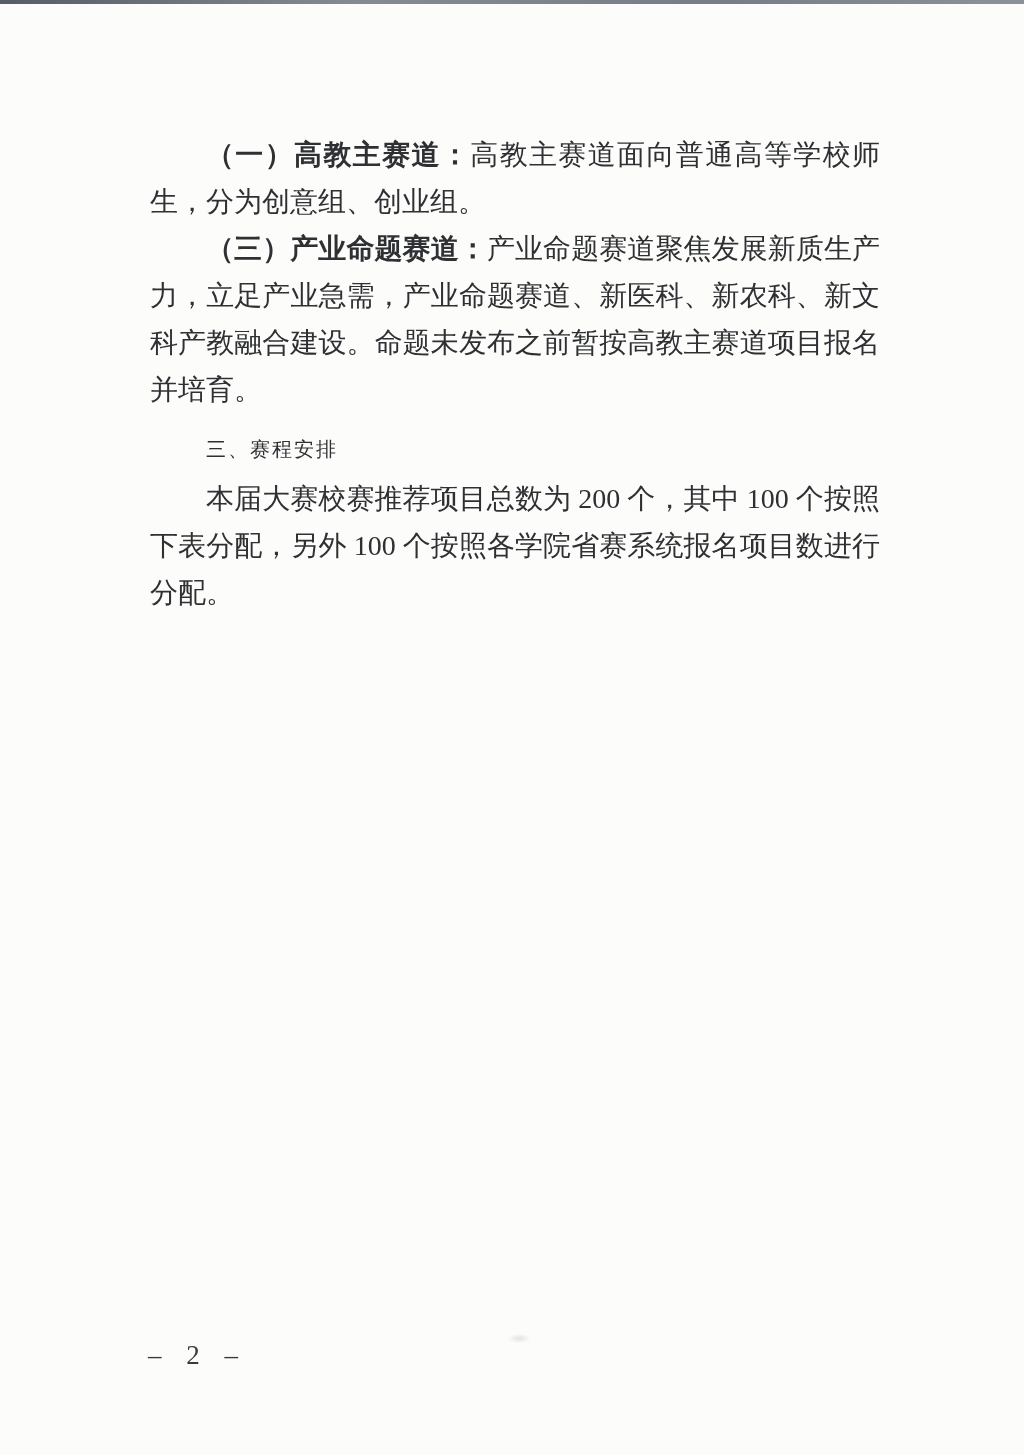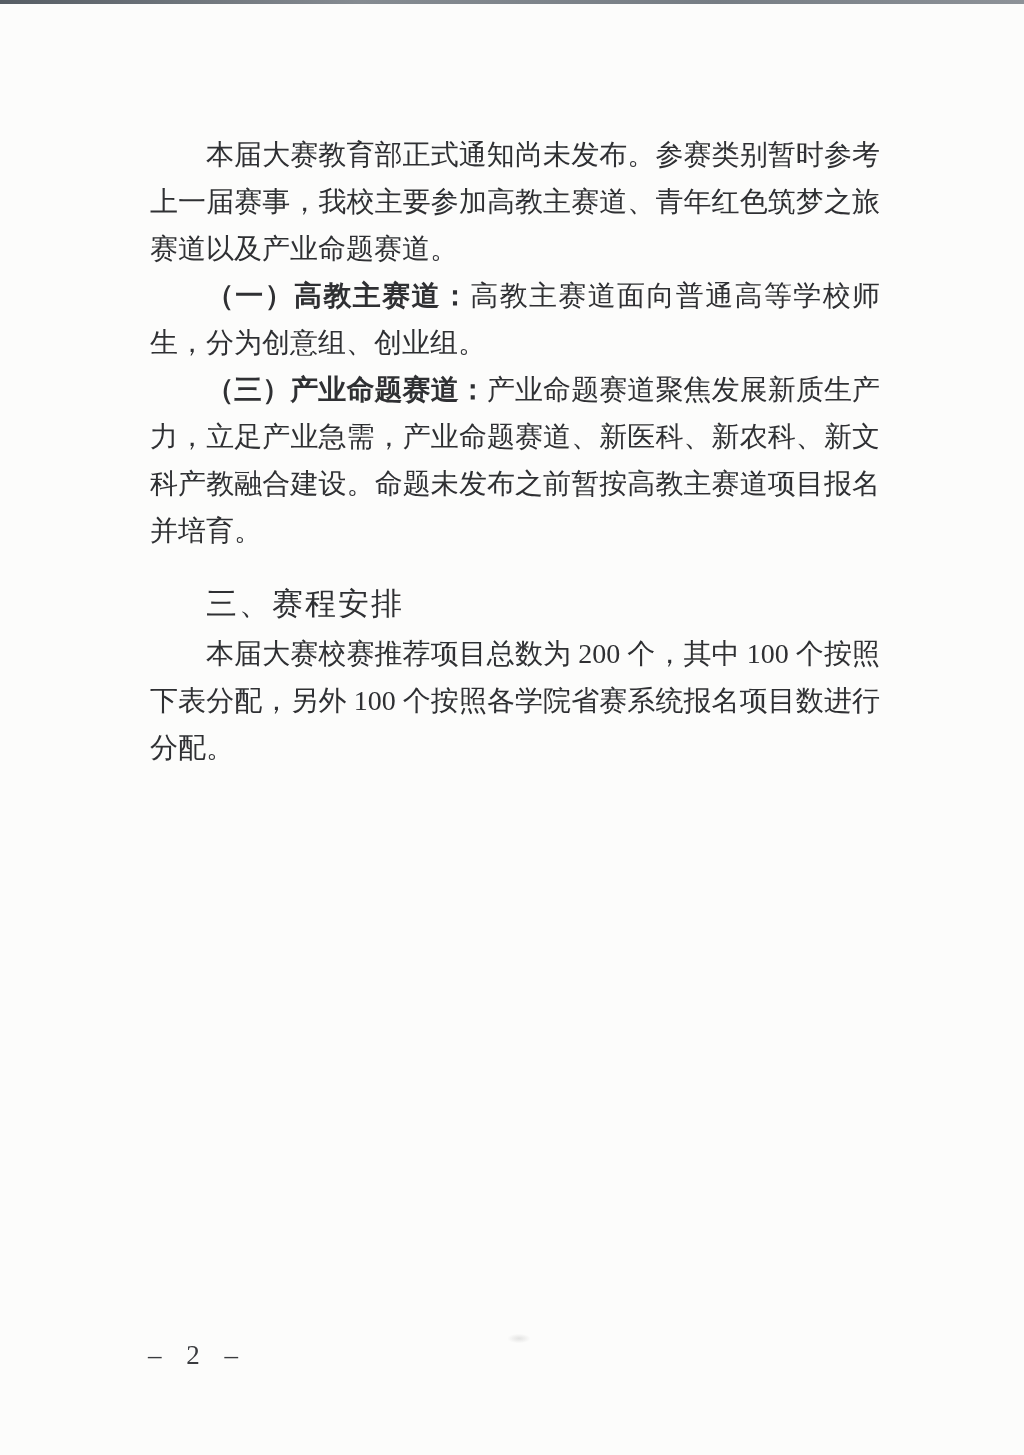--- a/index.html
+++ b/index.html
@@ -28,22 +28,22 @@
     font-size:28px;line-height:47px;
     text-align:justify;text-justify:inter-ideograph;
     letter-spacing:0;
   }
   .indent{text-indent:56px;}
   .lead{font-weight:bold;}
   .plain{font-weight:normal;}
   .heading{
     font-family:"Liberation Sans","DejaVu Sans",sans-serif;
     font-weight:bold;
-    font-size:31px;line-height:52px;
-    margin-top:24px;
+    font-size:20px;line-height:52px;
+    margin-top:10px;
     letter-spacing:2px;
     text-align:left;
   }
   .subheading{
     margin-top:4px;
     letter-spacing:3px;
   }
   table.alloc{
     border-collapse:collapse;
     table-layout:fixed;
@@ -75,21 +75,20 @@
   }
 </style>
 </head>
 <body>
 
 <div class="page">
   <div class="scan-edge"></div>
 
   <div class="content">
     <div id="doc-body">
-        <p class="body-par indent"><span class="plain">本届大赛教育部正式通知尚未发布。参赛类别暂时参考上一届赛事，我校主要参加高教主赛道、青年红色筑梦之旅赛道以及产业命题赛道。</span></p>
         <p class="body-par indent"><span class="lead">（一）高教主赛道：</span><span class="plain">高教主赛道面向普通高等学校师生，分为创意组、创业组。</span></p>
         <p class="body-par indent"><span class="lead">（三）产业命题赛道：</span><span class="plain">产业命题赛道聚焦发展新质生产力，立足产业急需，产业命题赛道、新医科、新农科、新文科产教融合建设。命题未发布之前暂按高教主赛道项目报名并培育。</span></p>
         <p class="body-par heading indent"><span class="plain">三、赛程安排</span></p>
         <p class="body-par indent"><span class="plain">本届大赛校赛推荐项目总数为 200 个，其中 100 个按照下表分配，另外 100 个按照各学院省赛系统报名项目数进行分配。</span></p>
       </div>
 
   </div>
 
   <div class="scan-smudge"></div>
   <div class="page-number">– 2 –</div>

